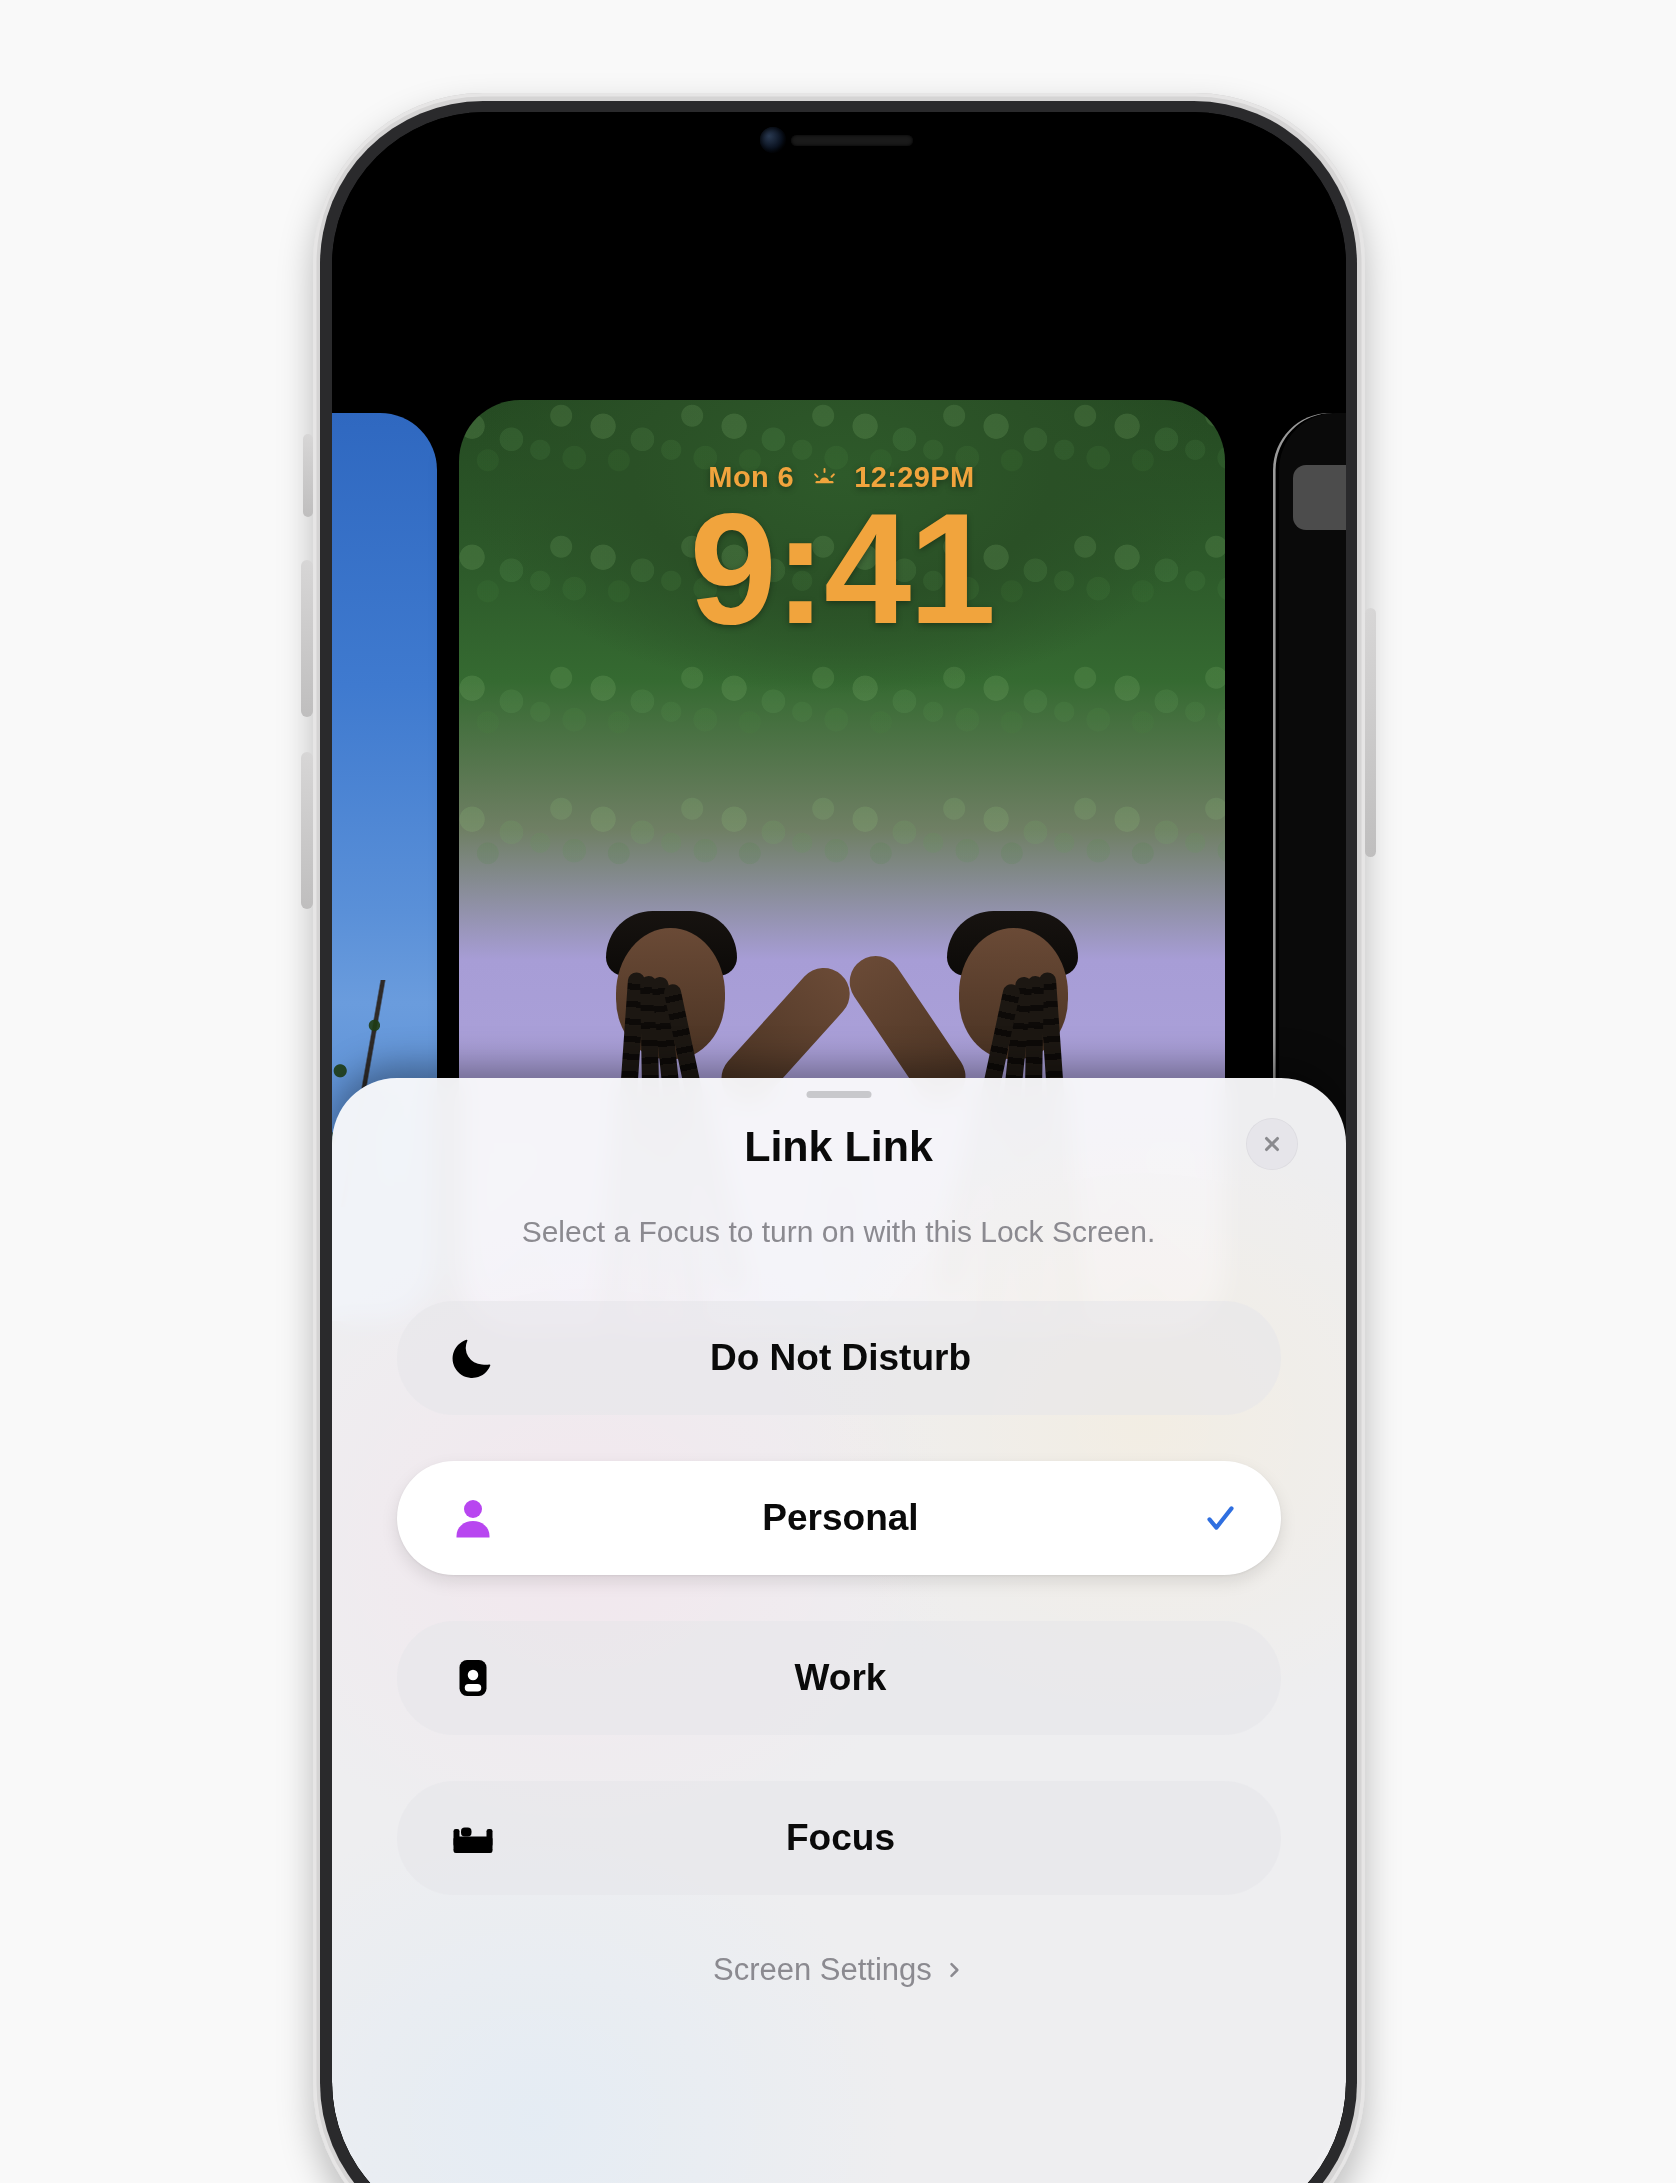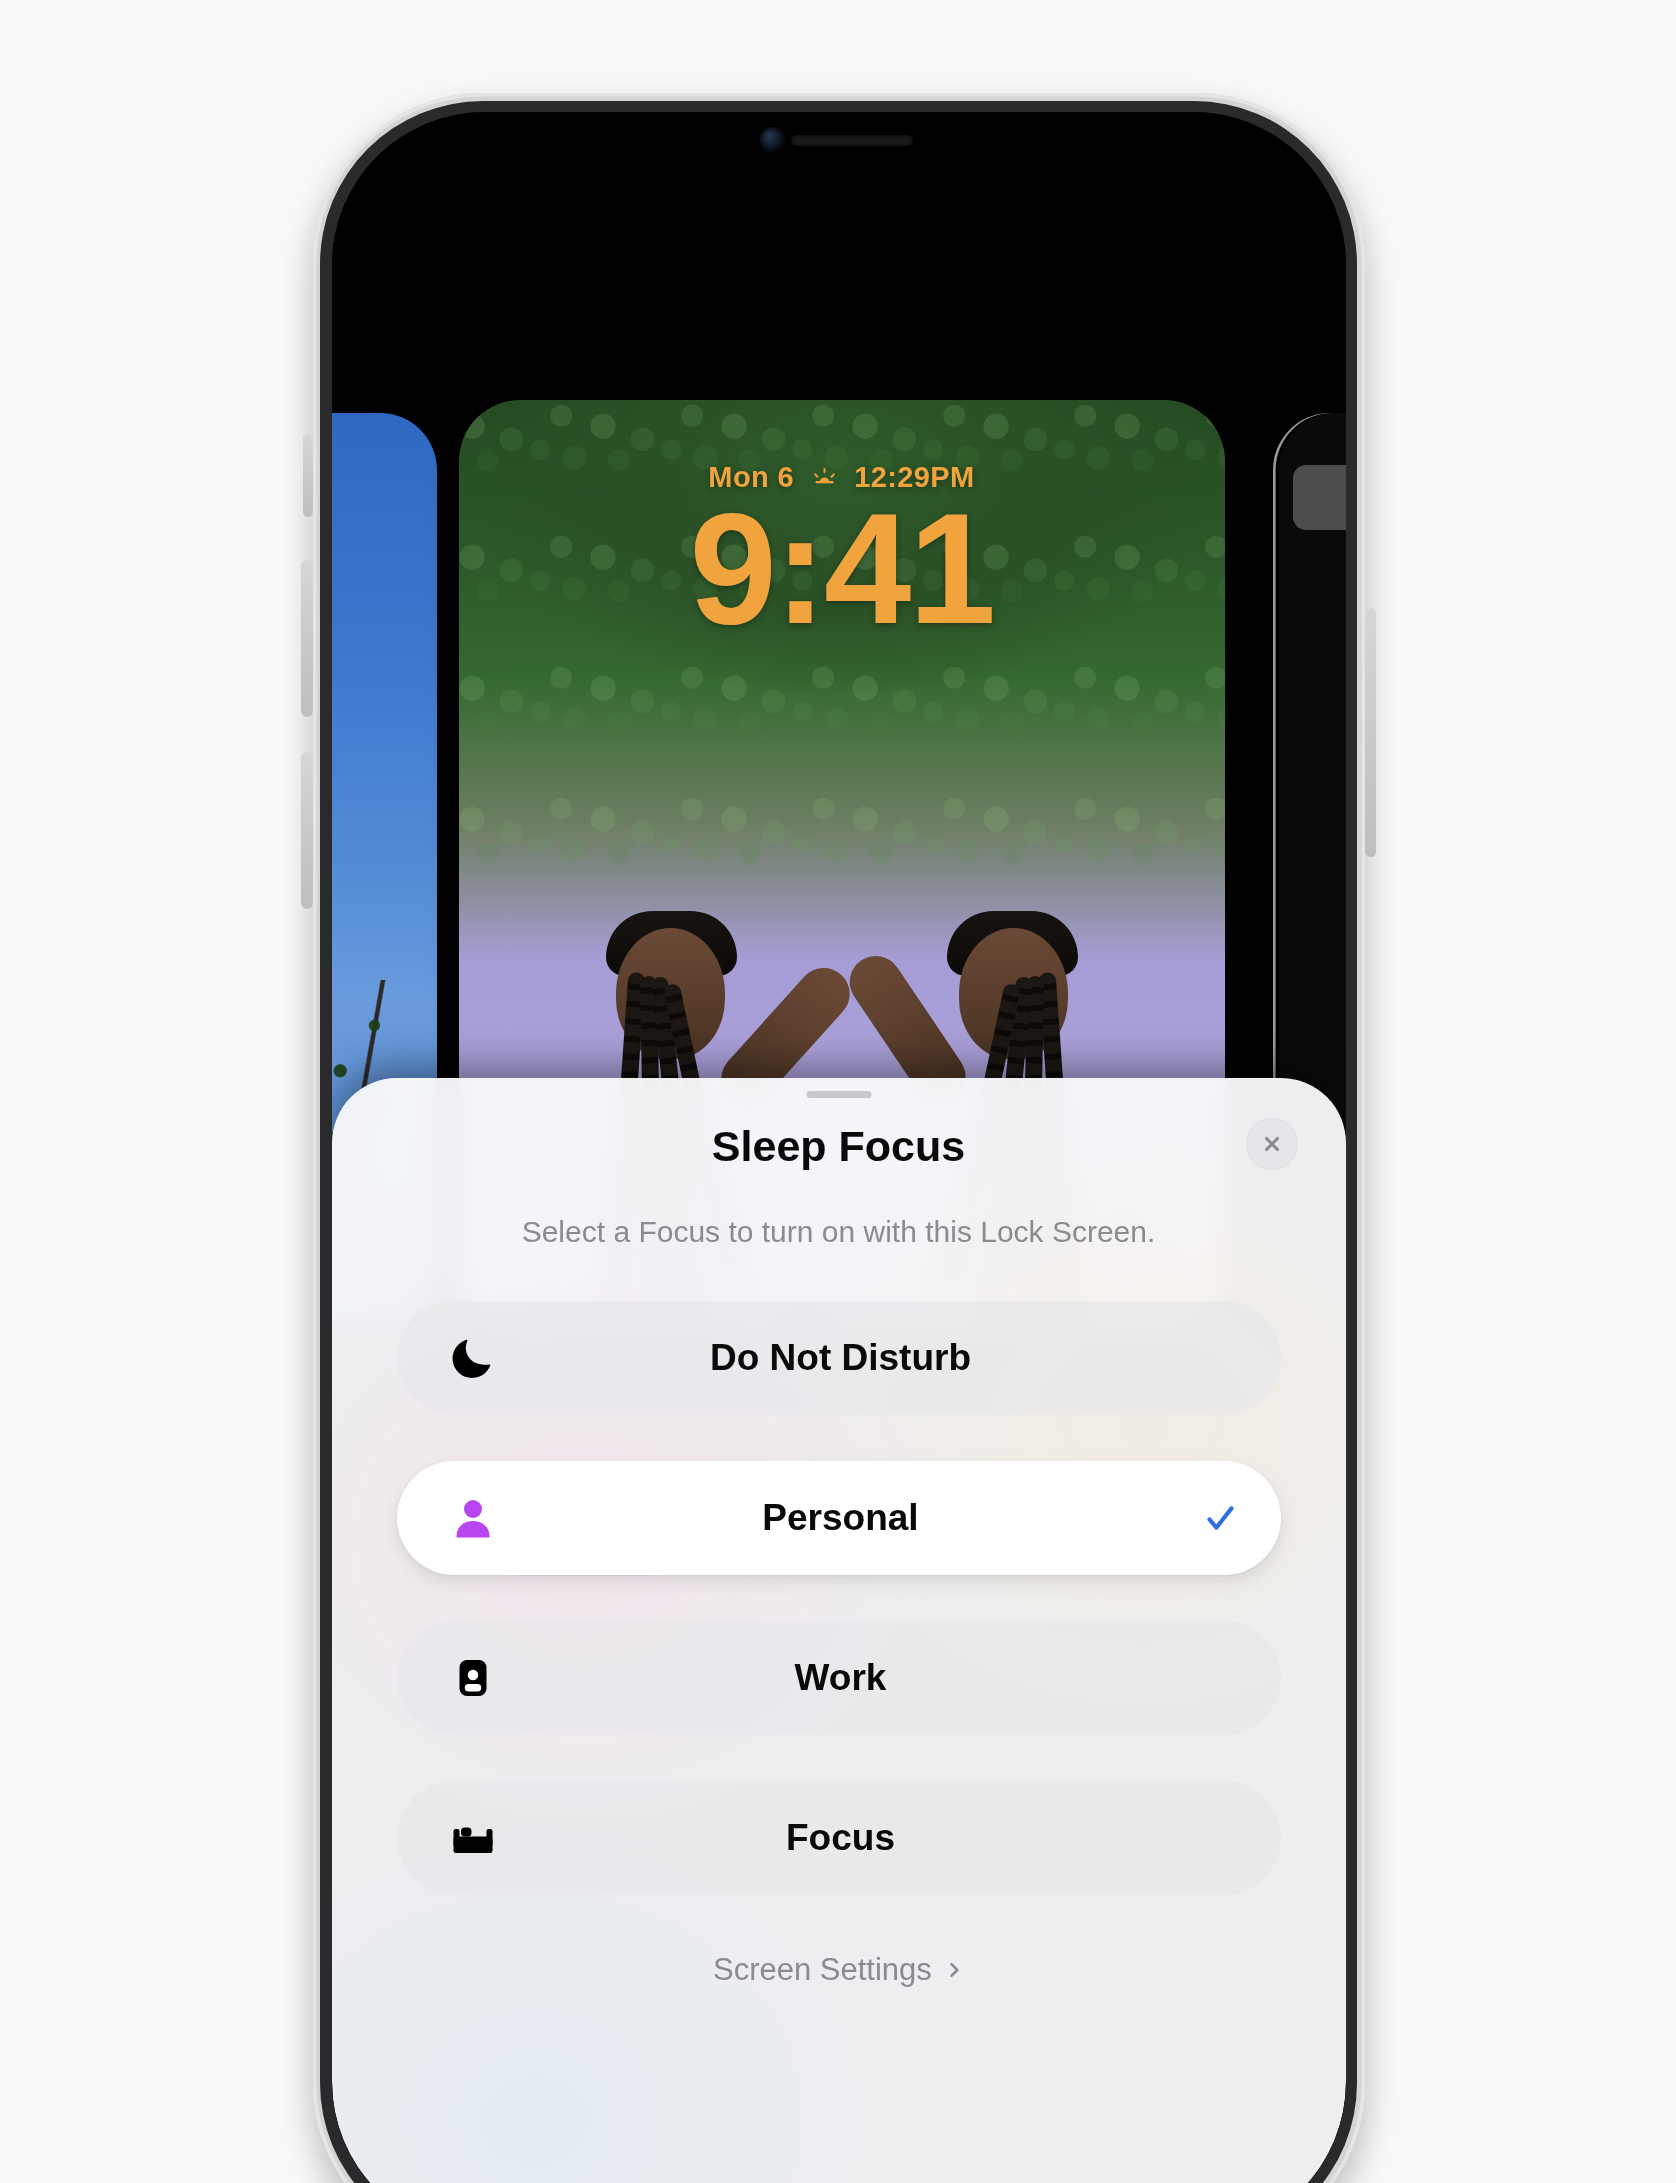--- a/index.html
+++ b/index.html
@@ -336,21 +336,21 @@
                 <div class="braid b3"></div>
                 <div class="braid b4"></div>
             </div>
           </div>
         </div>
 
         <div class="sheet">
           <div class="grabber"></div>
 
           <div class="sheet-header">
-            <div class="sheet-title">Sleep Focus</div>
+            <div class="sheet-title">Link Link</div>
             <div class="close-btn">
               <svg viewBox="0 0 24 24">
                 <path d="M6 6l12 12M18 6L6 18" stroke="#8a8a8e" stroke-width="3.4" stroke-linecap="round"></path>
               </svg>
             </div>
           </div>
 
           <div class="sheet-sub">Select a Focus to turn on with this Lock Screen.</div>
 
           <div class="focus-list">

